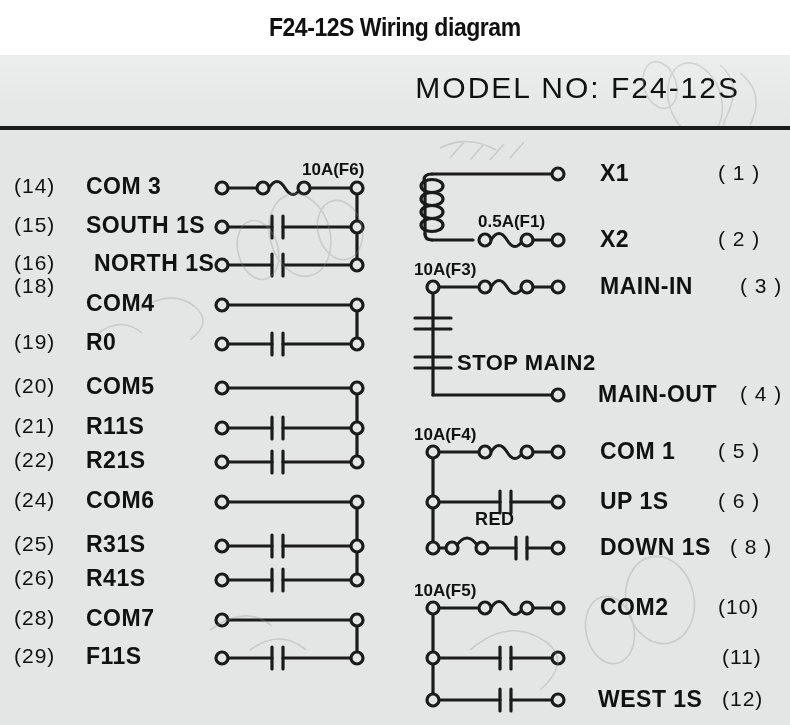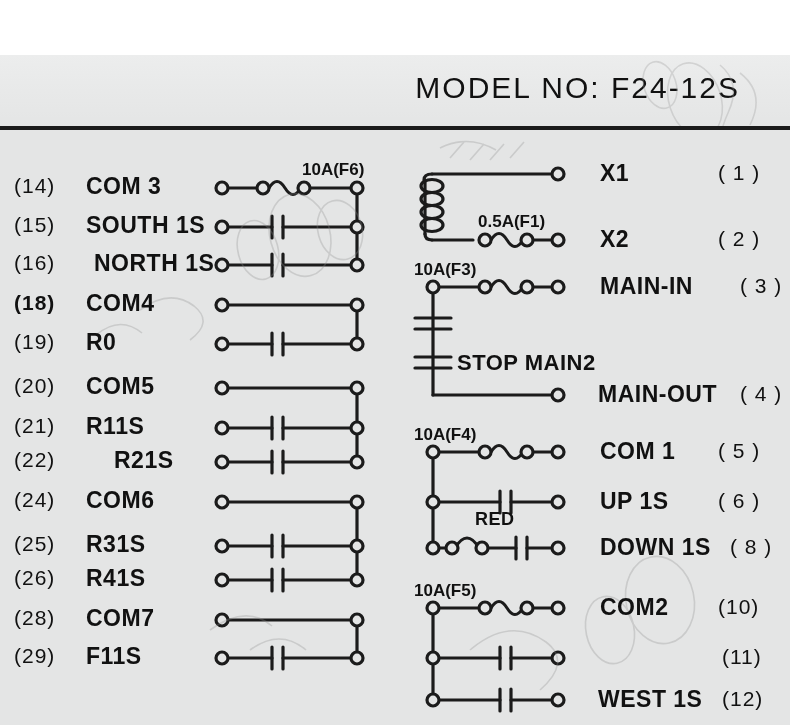--- a/index.html
+++ b/index.html
@@ -56,20 +56,23 @@
   .red-l{font-size:18px;font-weight:bold;letter-spacing:0.5px;margin-left:25px;}
 
   
   .wm{position:absolute;pointer-events:none;opacity:.30;}
 </style>
 </head>
 <body>
 
 <div id="root">
 
+  <div class="title-bar">
+    <div class="t">F24-12S Wiring diagram</div>
+  </div>
 
   <div class="model-bar">
     <div class="m">MODEL NO: F24-12S</div>
 
     <svg class="wm" style="left:600px;top:-10px;" width="190" height="110">
       <g fill="none" stroke="#999" stroke-width="1.6">
         <ellipse cx="95" cy="55" rx="26" ry="38" transform="rotate(-18 95 55)"></ellipse>
         <ellipse cx="60" cy="40" rx="16" ry="24" transform="rotate(-18 60 40)"></ellipse>
         <path d="M120 20 q22 18 8 48 q-12 26 -4 40"></path>
         <path d="M140 28 q26 20 10 52"></path>
@@ -283,34 +286,34 @@
 
     <div class="lbl pin-l" style="left:14px;top:44px;">(14)</div>
     <div class="lbl name-l" style="left:86px;top:43px;">COM 3</div>
 
     <div class="lbl pin-l" style="left:14px;top:83px;">(15)</div>
     <div class="lbl name-l" style="left:86px;top:82px;">SOUTH 1S</div>
 
     <div class="lbl pin-l" style="left:14px;top:121px;">(16)</div>
     <div class="lbl name-l" style="left:86px;top:120px;margin-left:8px;">NORTH 1S</div>
 
-    <div class="lbl pin-l" style="left:14px;top:161px;font-weight:bold;">(18)</div>
+    <div class="lbl pin-l" style="left:14px;top:144px;">(18)</div>
     <div class="lbl name-l" style="left:86px;top:160px;">COM4</div>
 
     <div class="lbl pin-l" style="left:14px;top:200px;">(19)</div>
     <div class="lbl name-l" style="left:86px;top:199px;">R0</div>
 
     <div class="lbl pin-l" style="left:14px;top:244px;">(20)</div>
     <div class="lbl name-l" style="left:86px;top:243px;">COM5</div>
 
     <div class="lbl pin-l" style="left:14px;top:284px;">(21)</div>
     <div class="lbl name-l" style="left:86px;top:283px;">R11S</div>
 
     <div class="lbl pin-l" style="left:14px;top:318px;">(22)</div>
-    <div class="lbl name-l" style="left:86px;top:317px;margin-left:28px;">R21S</div>
+    <div class="lbl name-l" style="left:86px;top:317px;">R21S</div>
 
     <div class="lbl pin-l" style="left:14px;top:358px;">(24)</div>
     <div class="lbl name-l" style="left:86px;top:357px;">COM6</div>
 
     <div class="lbl pin-l" style="left:14px;top:402px;">(25)</div>
     <div class="lbl name-l" style="left:86px;top:401px;">R31S</div>
 
     <div class="lbl pin-l" style="left:14px;top:436px;">(26)</div>
     <div class="lbl name-l" style="left:86px;top:435px;">R41S</div>
 

